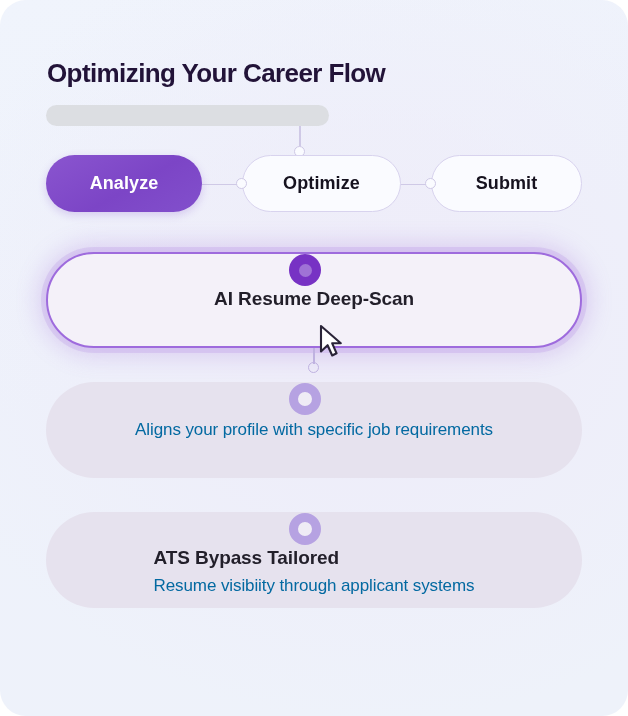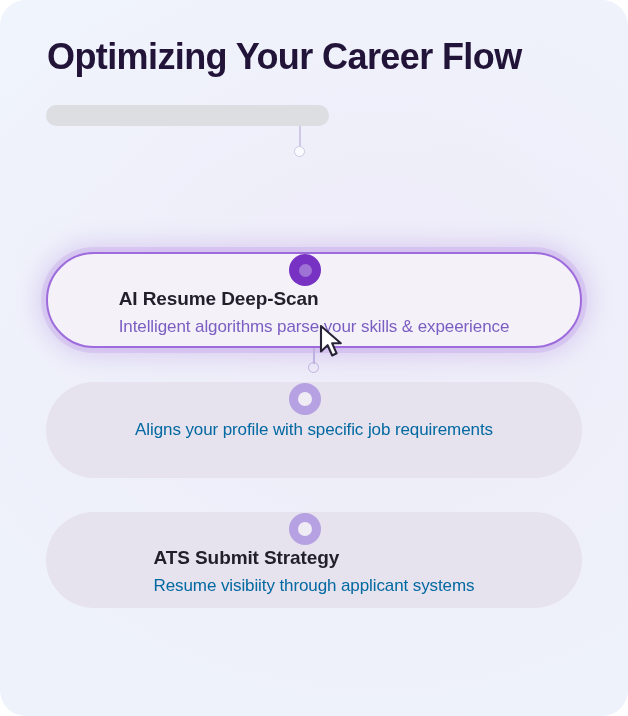--- a/index.html
+++ b/index.html
@@ -24,24 +24,24 @@
       radial-gradient(120% 90% at 60% 45%, rgba(238,234,248,0.85) 0%, rgba(238,234,248,0.0) 62%),
       linear-gradient(160deg, #f0f4fc 0%, #eef2fb 45%, #eef2fa 100%);
     border-radius: 26px;
     overflow: hidden;
   }
 
   
   .page-title {
     position: absolute;
     left: 47px;
-    top: 32px;
+    top: 48px;
     width: 560px;
     margin: 0;
-    font-size: 36px;
+    font-size: 26px;
     line-height: 50px;
     font-weight: bold;
     letter-spacing: -0.6px;
     color: #221338;
     white-space: nowrap;
   }
 
   
   .skeleton-bar {
     position: absolute;
@@ -241,44 +241,56 @@
 
 <div id="app-frame">
 
   <h1 class="page-title">Optimizing Your Career Flow</h1>
 
   <div class="skeleton-bar"></div>
 
   <div class="drop-line"></div>
   <div class="drop-node"></div>
 
+  <div class="stepper">
+    <div class="step-link link-1"></div>
+    <div class="step-link link-2"></div>
+
+    <div class="step-pill active">Analyze</div>
+
+    <div class="step-pill idle step-optimize">Optimize</div>
+
+    <div class="step-pill idle step-submit">Submit</div>
+
+    <div class="node-dot dot-a"></div>
+    <div class="node-dot dot-b"></div>
+  </div>
 
   <div class="options">
 
     <div class="option-card active">
       <div class="radio on">
         <div class="radio-core"></div>
       </div>
       <div class="option-text">
         <div class="option-title">AI Resume Deep-Scan</div>
-        <div class="option-sub">Intelligent algorithms parse your skills &amp; expeerience</div>
       </div>
     </div>
 
     <div class="option-card inactive">
       <div class="radio off"></div>
       <div class="option-text">
         <div class="option-sub">Aligns your profile with specific job requirements</div>
       </div>
     </div>
 
     <div class="option-card inactive">
       <div class="radio off"></div>
       <div class="option-text">
-        <div class="option-title">ATS Submit Strategy</div>
+        <div class="option-title">ATS Bypass Tailored</div>
         <div class="option-sub">Resume visibiity through applicant systems</div>
       </div>
     </div>
 
   </div>
 
   <div class="card-stem"></div>
   <div class="card-stem-node"></div>
 
   <svg class="cursor" viewBox="0 0 26 34" xmlns="http://www.w3.org/2000/svg">

